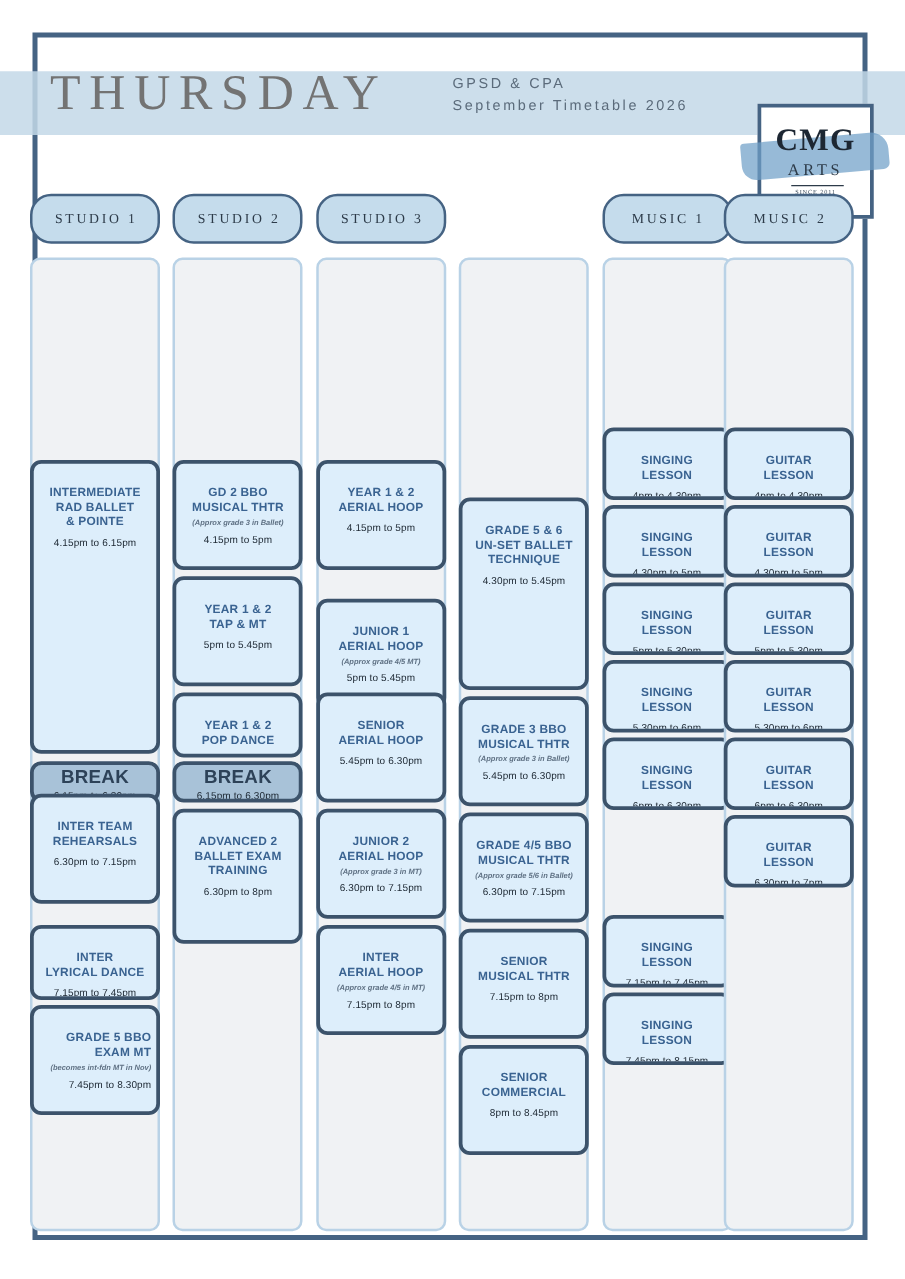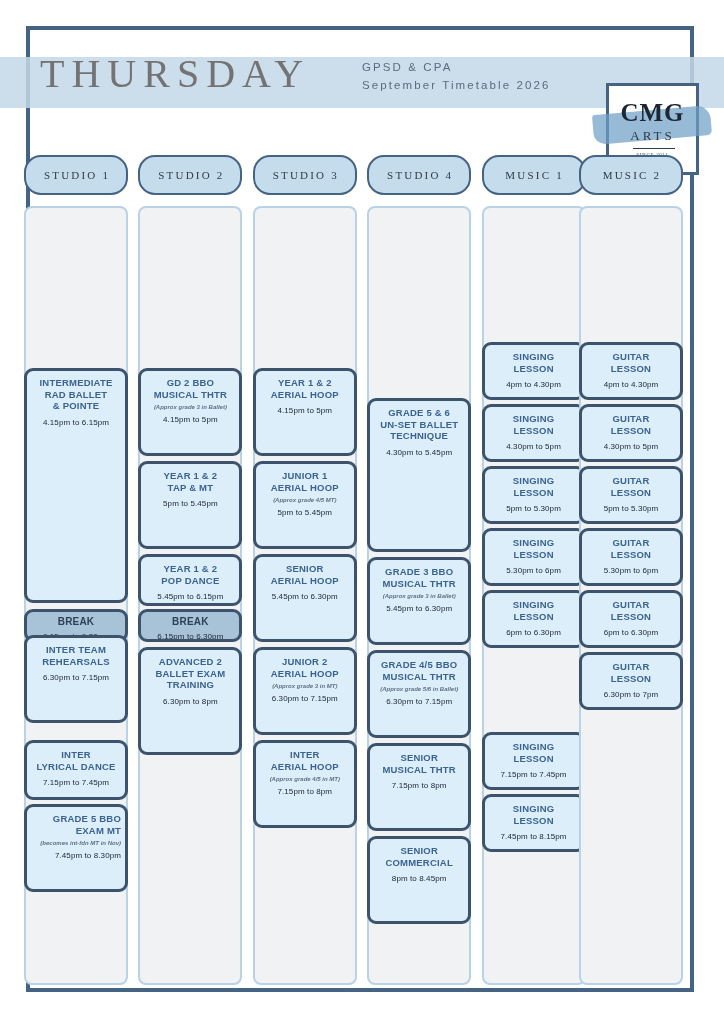--- a/index.html
+++ b/index.html
@@ -136,21 +136,21 @@
   }
 
   
   .blk{
     position:absolute; left:0;
     width:104px;
     background:#ddeefb;
     border:3px solid #3c536b;
     border-radius:9px;
     box-sizing:border-box;
-    padding:6px 4px 4px 4px;
+    padding:18px 4px 4px 4px;
     text-align:center;
     overflow:hidden;
   }
   .blk .t{
     font-size:9.5px;
     font-weight:700;
     line-height:11.5px;
     letter-spacing:.2px;
     color:#3a6391;
     white-space:pre-line;
@@ -170,21 +170,21 @@
     margin-top:6px;
     letter-spacing:.1px;
   }
   .blk.has-note .time{ margin-top:3px; }
 
   .blk.break{
     background:#a8c2d8;
     border-color:#3c536b;
     padding:4px 4px 3px 4px;
   }
-  .blk.break .t{ color:#2d4258; font-size:10px;}
+  .blk.break .t{ color:#2d4258; font-size:15px;}
   .blk.break .time{ margin-top:4px; color:#1a2530;}
 </style>
 </head>
 <body>
 
 <div id="page">
 
   <div class="outer-frame"></div>
 
   <div class="header-band"></div>
@@ -267,21 +267,21 @@
         </div>
       </div>
       <div class="col" style="left: 228.8px;">
         <div class="col-head">STUDIO 3</div>
         <div class="col-track"></div>
         <div class="blk" style="top: 213px; height: 88px;">
           <div class="t">YEAR 1 &amp; 2
 AERIAL HOOP</div>
           <div class="time">4.15pm to 5pm</div>
         </div>
-        <div class="blk has-note" style="top: 306px; height: 88px;">
+        <div class="blk has-note" style="top: 324px; height: 88px;">
           <div class="t">JUNIOR 1
 AERIAL HOOP</div>
           <div class="n">(Approx grade 4/5 MT)</div>
           <div class="time">5pm to 5.45pm</div>
         </div>
         <div class="blk" style="top: 399px; height: 88px;">
           <div class="t">SENIOR
 AERIAL HOOP</div>
           <div class="time">5.45pm to 6.30pm</div>
         </div>
@@ -292,21 +292,20 @@
           <div class="time">6.30pm to 7.15pm</div>
         </div>
         <div class="blk has-note" style="top: 585px; height: 88px;">
           <div class="t">INTER
 AERIAL HOOP</div>
           <div class="n">(Approx grade 4/5 in MT)</div>
           <div class="time">7.15pm to 8pm</div>
         </div>
       </div>
       <div class="col" style="left: 343.2px;">
-        <div class="col-head">STUDIO 4</div>
         <div class="col-track"></div>
         <div class="blk" style="top: 243px; height: 154px;">
           <div class="t">GRADE 5 &amp; 6
 UN-SET BALLET
 TECHNIQUE</div>
           <div class="time">4.30pm to 5.45pm</div>
         </div>
         <div class="blk has-note" style="top: 402px; height: 88px;">
           <div class="t">GRADE 3 BBO
 MUSICAL THTR</div>

